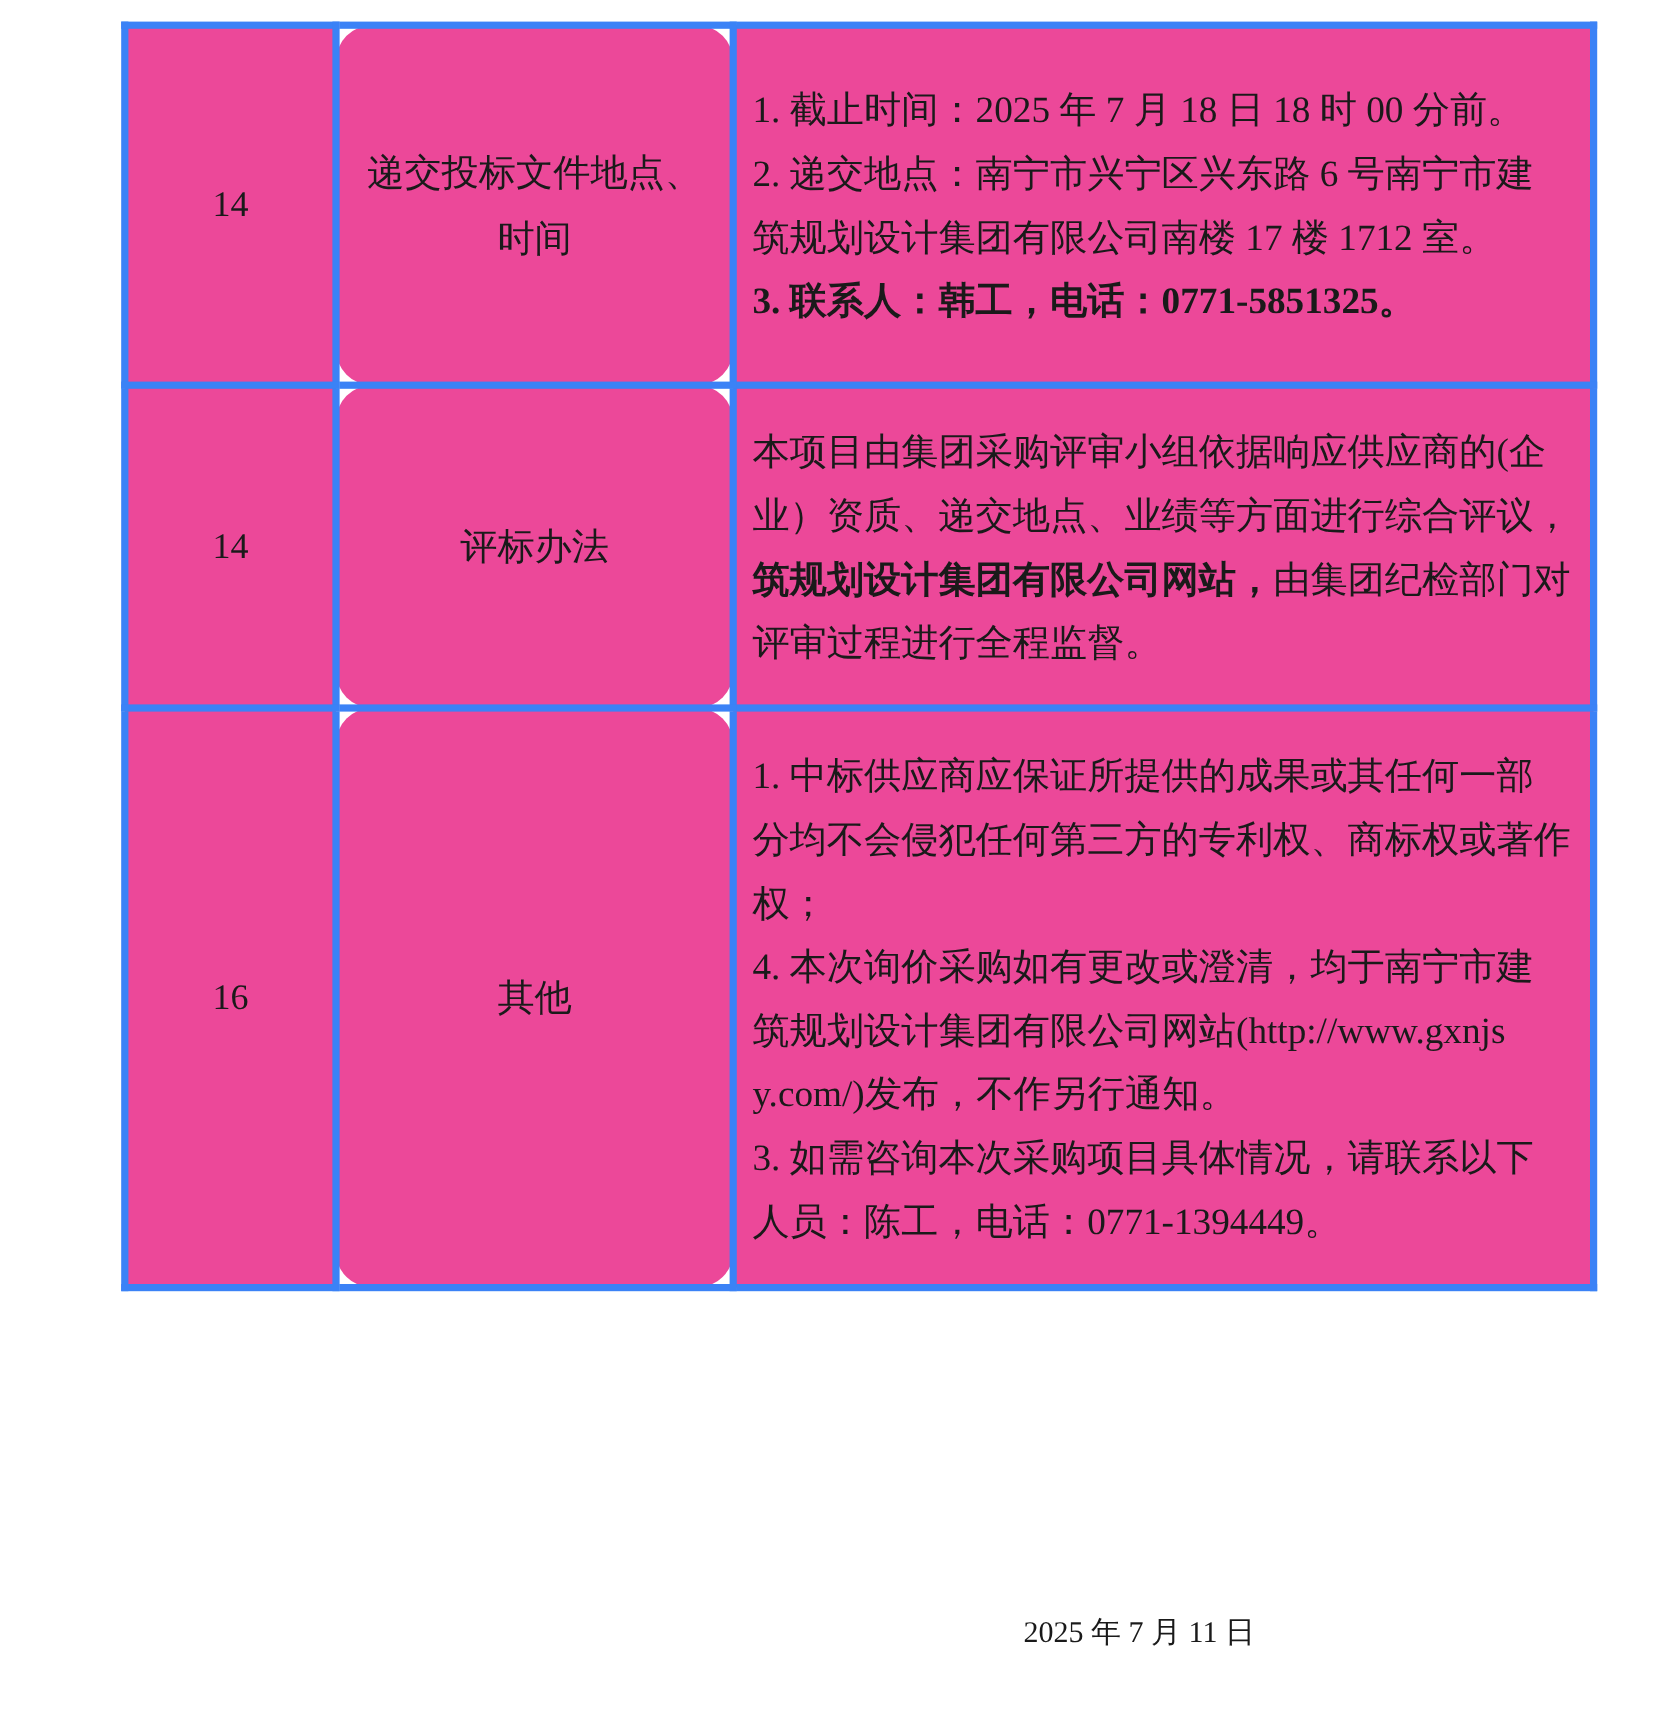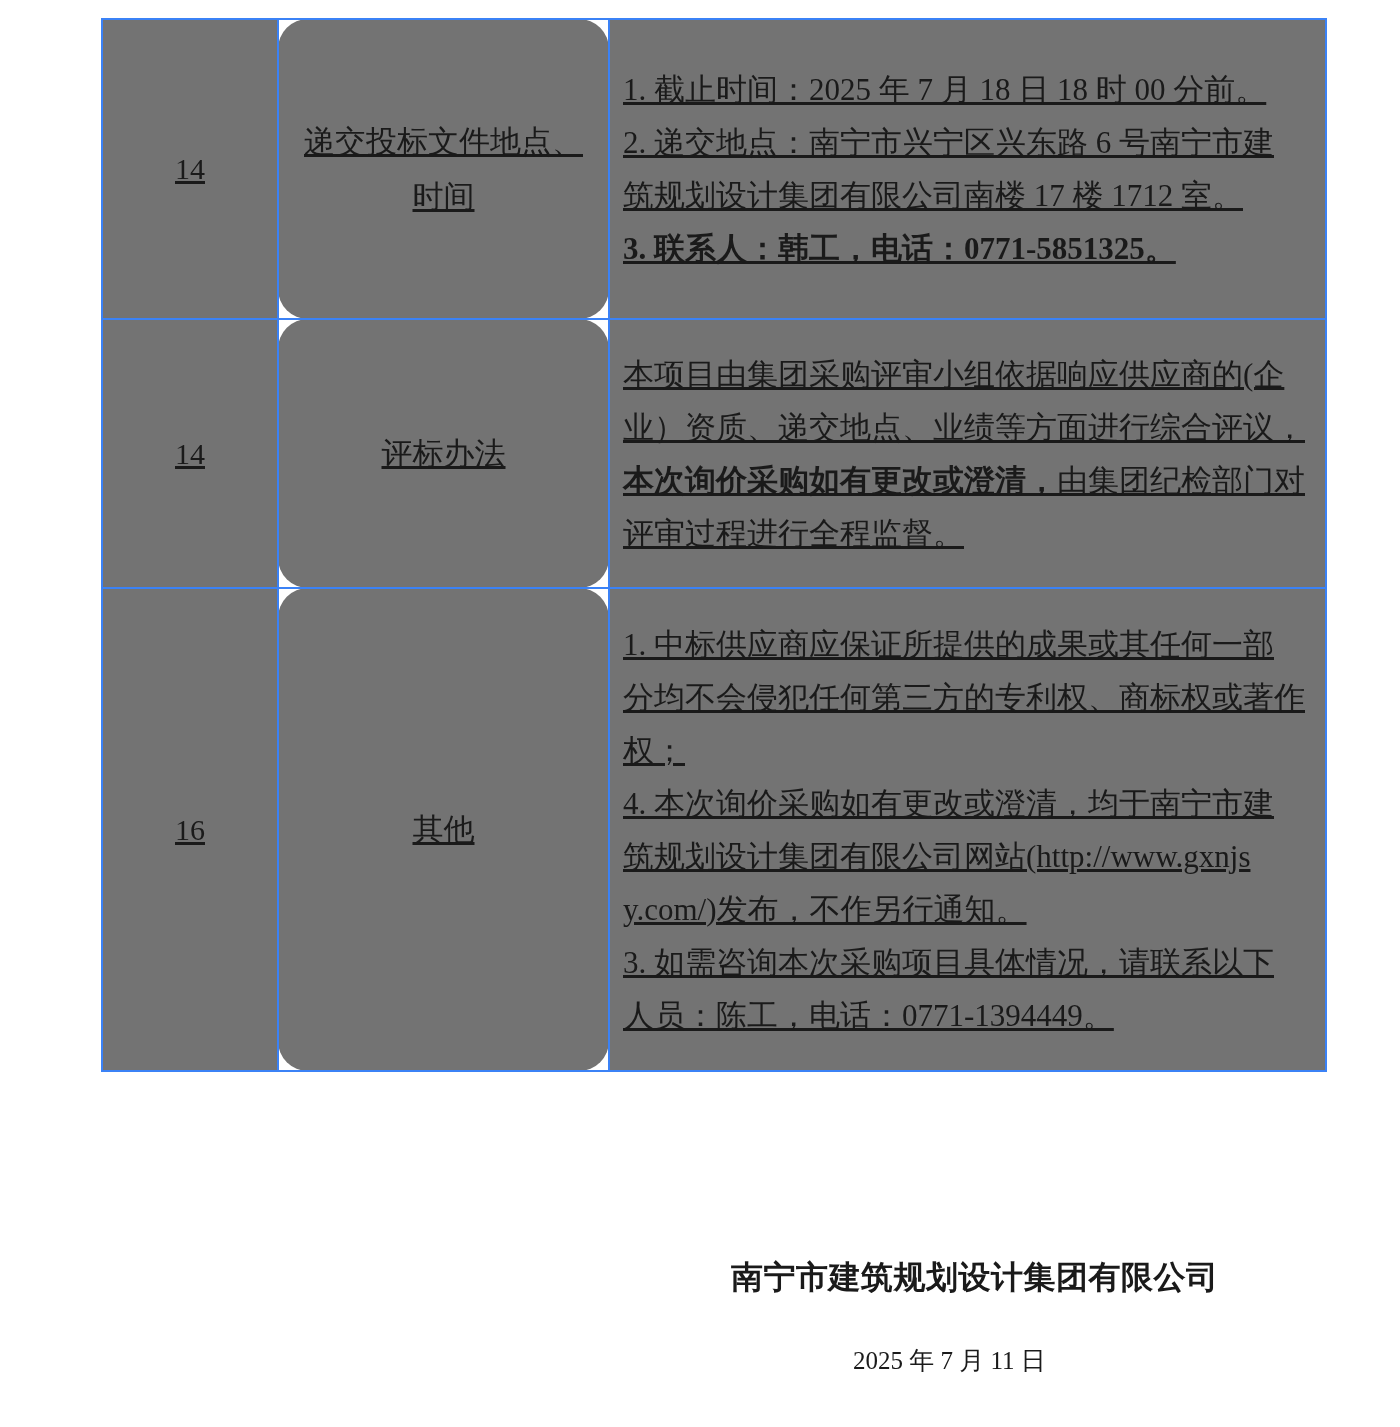--- a/index.html
+++ b/index.html
@@ -18,24 +18,23 @@
   }
   table.doc-table {
     position: absolute;
     left: 101px;
     top: 18px;
     width: 1224px;
     border-collapse: collapse;
     table-layout: fixed;
   }
   table.doc-table td {
-    border: 2px solid #3b82f6;
+    border: 6px solid #3b82f6;
     vertical-align: middle;
-    background: #737373;
-    text-decoration: underline;
+    background: #ec4899;
   }
   table.doc-table tr:nth-child(1) { height: 300px; }
   table.doc-table tr:nth-child(2) { height: 269px; }
   table.doc-table tr:nth-child(3) { height: 483px; }
 
   td.col-num {
     text-align: center;
     font-size: 30px;
     margin-top: 23px;
   }
@@ -101,21 +100,21 @@
           </td>
         </tr>
         <tr>
           <td class="col-num">14</td>
           <td class="col-label">
             <div class="label-line">评标办法</div>
           </td>
           <td class="col-content">
             <div class="content-line"><span>本项目由集团采购评审小组依据响应供应商的(企</span></div>
             <div class="content-line"><span>业）资质、递交地点、业绩等方面进行综合评议，</span></div>
-            <div class="content-line"><span class="bold">本次询价采购如有更改或澄清，</span><span>由集团纪检部门对</span></div>
+            <div class="content-line"><span class="bold">筑规划设计集团有限公司网站，</span><span>由集团纪检部门对</span></div>
             <div class="content-line"><span>评审过程进行全程监督。</span></div>
           </td>
         </tr>
         <tr>
           <td class="col-num">16</td>
           <td class="col-label">
             <div class="label-line">其他</div>
           </td>
           <td class="col-content">
             <div class="content-line"><span>1. 中标供应商应保证所提供的成果或其任何一部</span></div>
@@ -124,17 +123,16 @@
             <div class="content-line"><span>4. 本次询价采购如有更改或澄清，均于南宁市建</span></div>
             <div class="content-line"><span>筑规划设计集团有限公司网站(http://www.gxnjs</span></div>
             <div class="content-line"><span>y.com/)发布，不作另行通知。</span></div>
             <div class="content-line"><span>3. 如需咨询本次采购项目具体情况，请联系以下</span></div>
             <div class="content-line"><span>人员：陈工，电话：0771-1394449。</span></div>
           </td>
         </tr>
       </tbody>
   </table>
 
-  <div class="footer-company">南宁市建筑规划设计集团有限公司</div>
 
   <div class="footer-date">2025 年 7 月 11 日</div>
 
 </div>
 
 </body></html>

